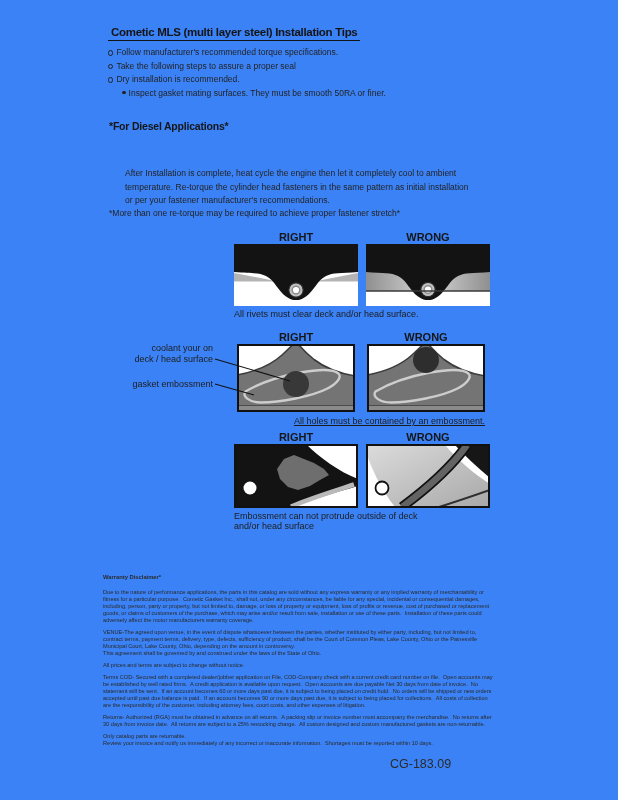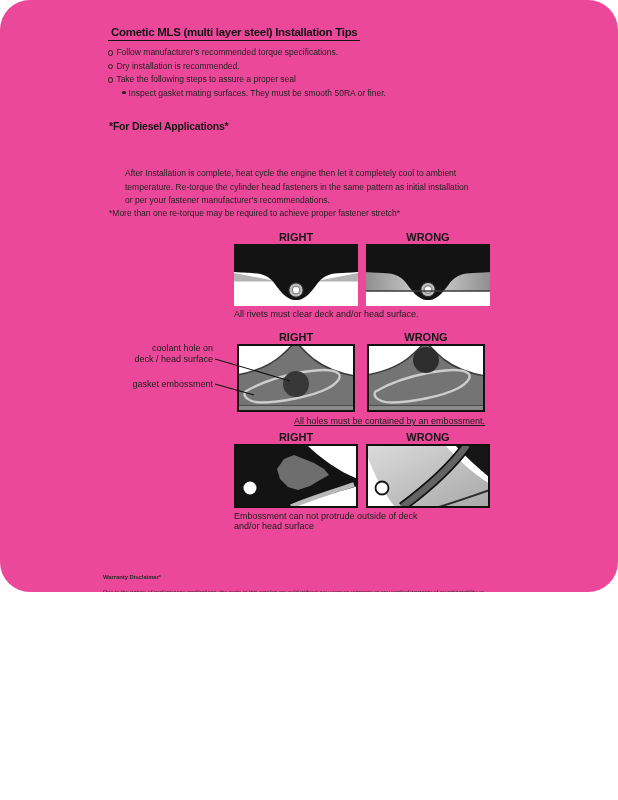--- a/index.html
+++ b/index.html
@@ -1,17 +1,17 @@
 <!DOCTYPE html>
 <html><head>
 <meta charset="utf-8">
 <style>
   html,body{margin:0;padding:0;background:#ffffff;}
-  .page{position:relative;width:618px;height:592px;background:#ec4899;overflow:hidden;
-        font-family:"Liberation Sans",sans-serif;color:#232323;border-radius:30px;}
+  .page{position:relative;width:618px;height:800px;background:#3b82f6;overflow:hidden;
+        font-family:"Liberation Sans",sans-serif;color:#232323;}
   .pre{white-space:pre;}
   
   .title{position:absolute;left:108px;top:26px;font-size:11.5px;font-weight:bold;color:#141414;
          letter-spacing:-0.3px;border-bottom:1.6px solid #141414;padding:0 3px 2px 3px;}
   
   .bullets{position:absolute;left:108px;top:46px;font-size:8.5px;line-height:13.5px;}
   .b{display:flex;align-items:flex-start;}
   .b.sub{margin-left:14px;}
   .ring{width:3.4px;height:3.4px;border:1px solid #232323;border-radius:50%;margin:4.2px 3px 0 0;flex:none;}
   .dot{width:3.6px;height:3.6px;background:#232323;border-radius:50%;margin:4.4px 3px 0 0;flex:none;}
@@ -53,25 +53,25 @@
 
   <div class="title">Cometic MLS (multi layer steel) Installation Tips</div>
 
   <div class="bullets">
     <div class="b">
       <span class="ring"></span>
       <span>Follow manufacturer's recommended torque specifications.</span>
     </div>
     <div class="b">
       <span class="ring"></span>
-      <span>Dry installation is recommended.</span>
+      <span>Take the following steps to assure a proper seal</span>
     </div>
     <div class="b">
       <span class="ring"></span>
-      <span>Take the following steps to assure a proper seal</span>
+      <span>Dry installation is recommended.</span>
     </div>
     <div class="b sub">
       <span class="dot"></span>
       <span>Inspect gasket mating surfaces.  They must be smooth 50RA or finer.</span>
     </div>
   </div>
 
   <div class="h2">*For Diesel Applications*</div>
   <div class="p2 pre">After Installation is complete, heat cycle the engine then let it completely cool to ambient
 temperature. Re-torque the cylinder head fasteners in the same pattern as initial installation
@@ -134,21 +134,21 @@
         <rect x="0" y="61.5" width="118" height="6.5" fill="#8a8a8a"></rect>
         <line x1="0" y1="61.5" x2="118" y2="61.5" stroke="#4c4c4c" stroke-width="1"></line>
         <path d="M8.5,47.5 C22,39.5 42,32.5 63,28.5 C80,25.5 96,24.5 101.5,29.5 C105,33 100,39.5 90.5,44.5 C75,52.5 43,58.5 24,58.5 C13,58.5 4.5,52.5 8.5,47.5 Z" fill="none" stroke="#cdcdcd" stroke-width="2.4"></path>
         <circle cx="59" cy="16" r="13" fill="#2e2e2e"></circle>
         <rect x="1" y="1" width="116" height="66" fill="none" stroke="#111111" stroke-width="2"></rect>
       </svg>
     </div>
     <div class="cap center">All holes must be contained by an embossment.</div>
   </div>
 
-  <div class="ann ann1 pre">coolant hole on
+  <div class="ann ann1 pre">coolant your on
 deck / head surface</div>
   <div class="ann ann2">gasket embossment</div>
   <svg class="overlay" width="618" height="800">
     <line x1="215" y1="359" x2="290" y2="381" stroke="#111111" stroke-width="1.1"></line>
     <line x1="215" y1="384" x2="254" y2="395" stroke="#111111" stroke-width="1.1"></line>
   </svg>
 
   <div class="dgrow row3">
     <div class="col">
       <div class="dglabel">RIGHT</div>

